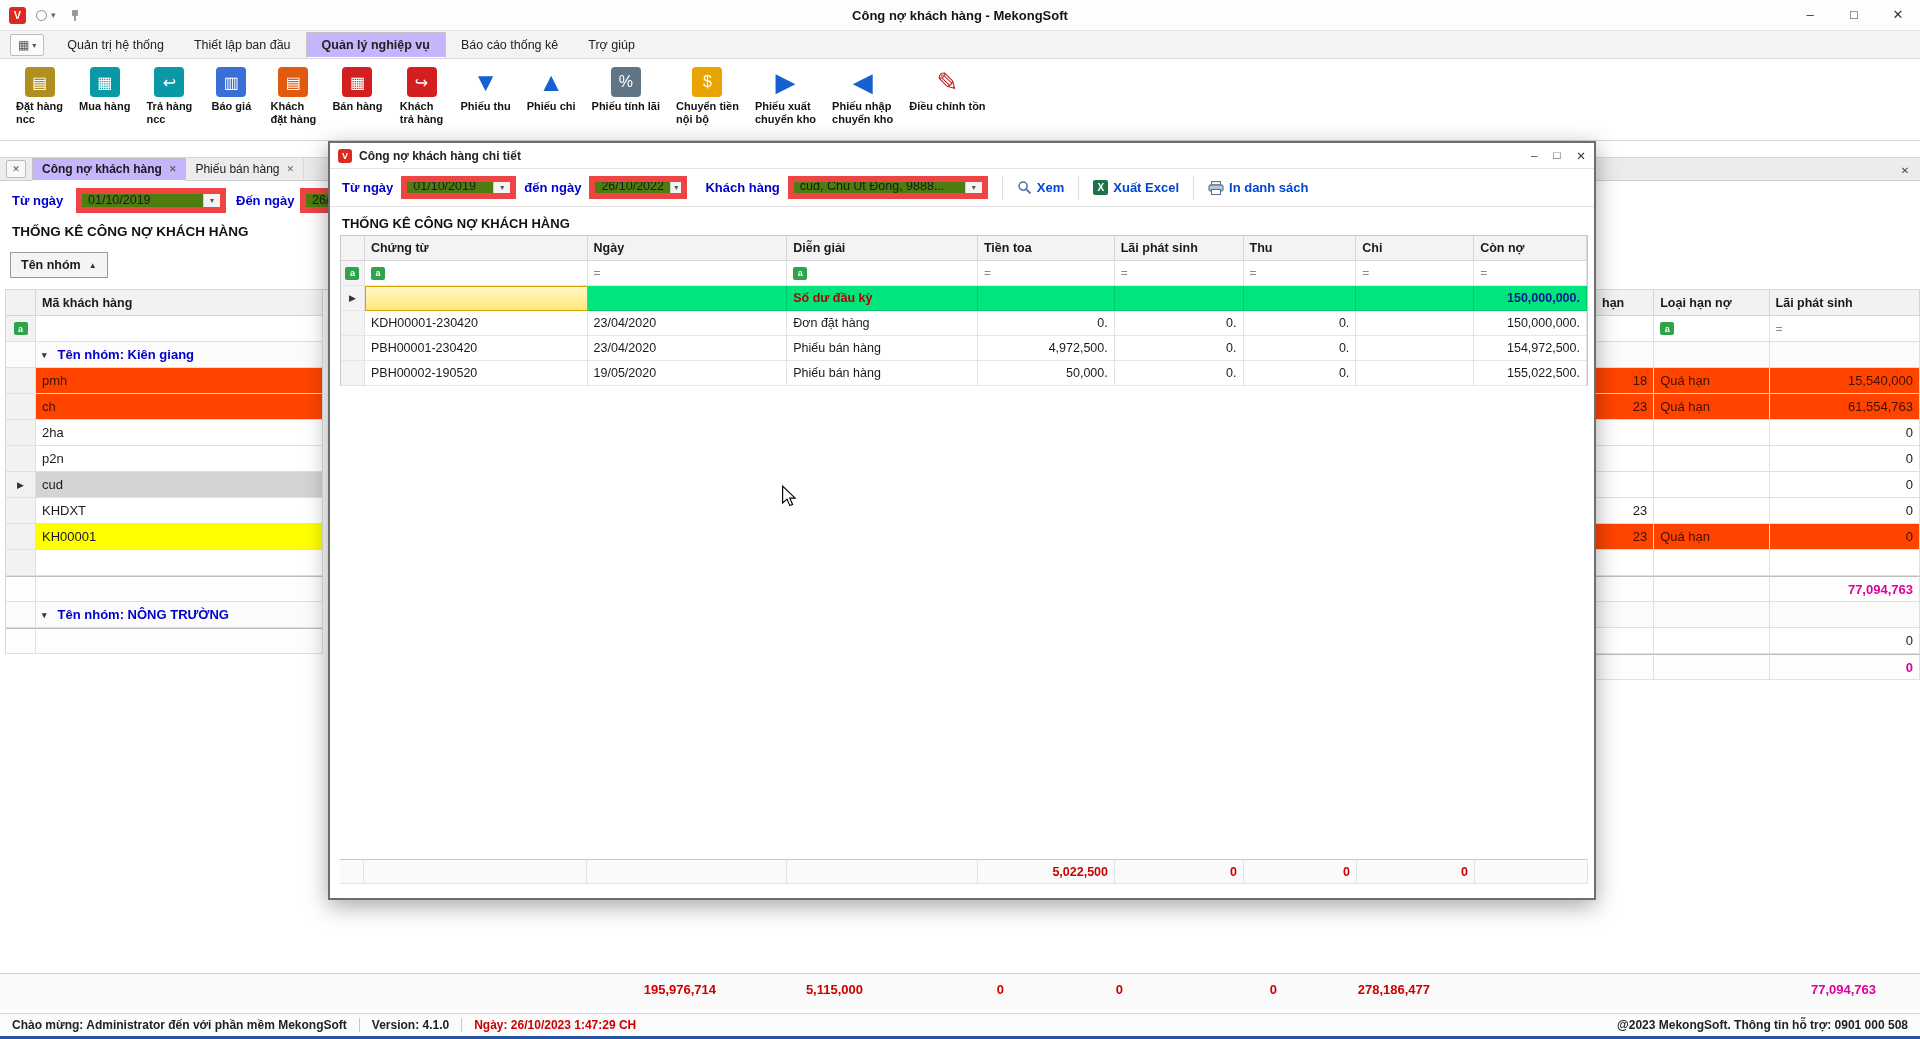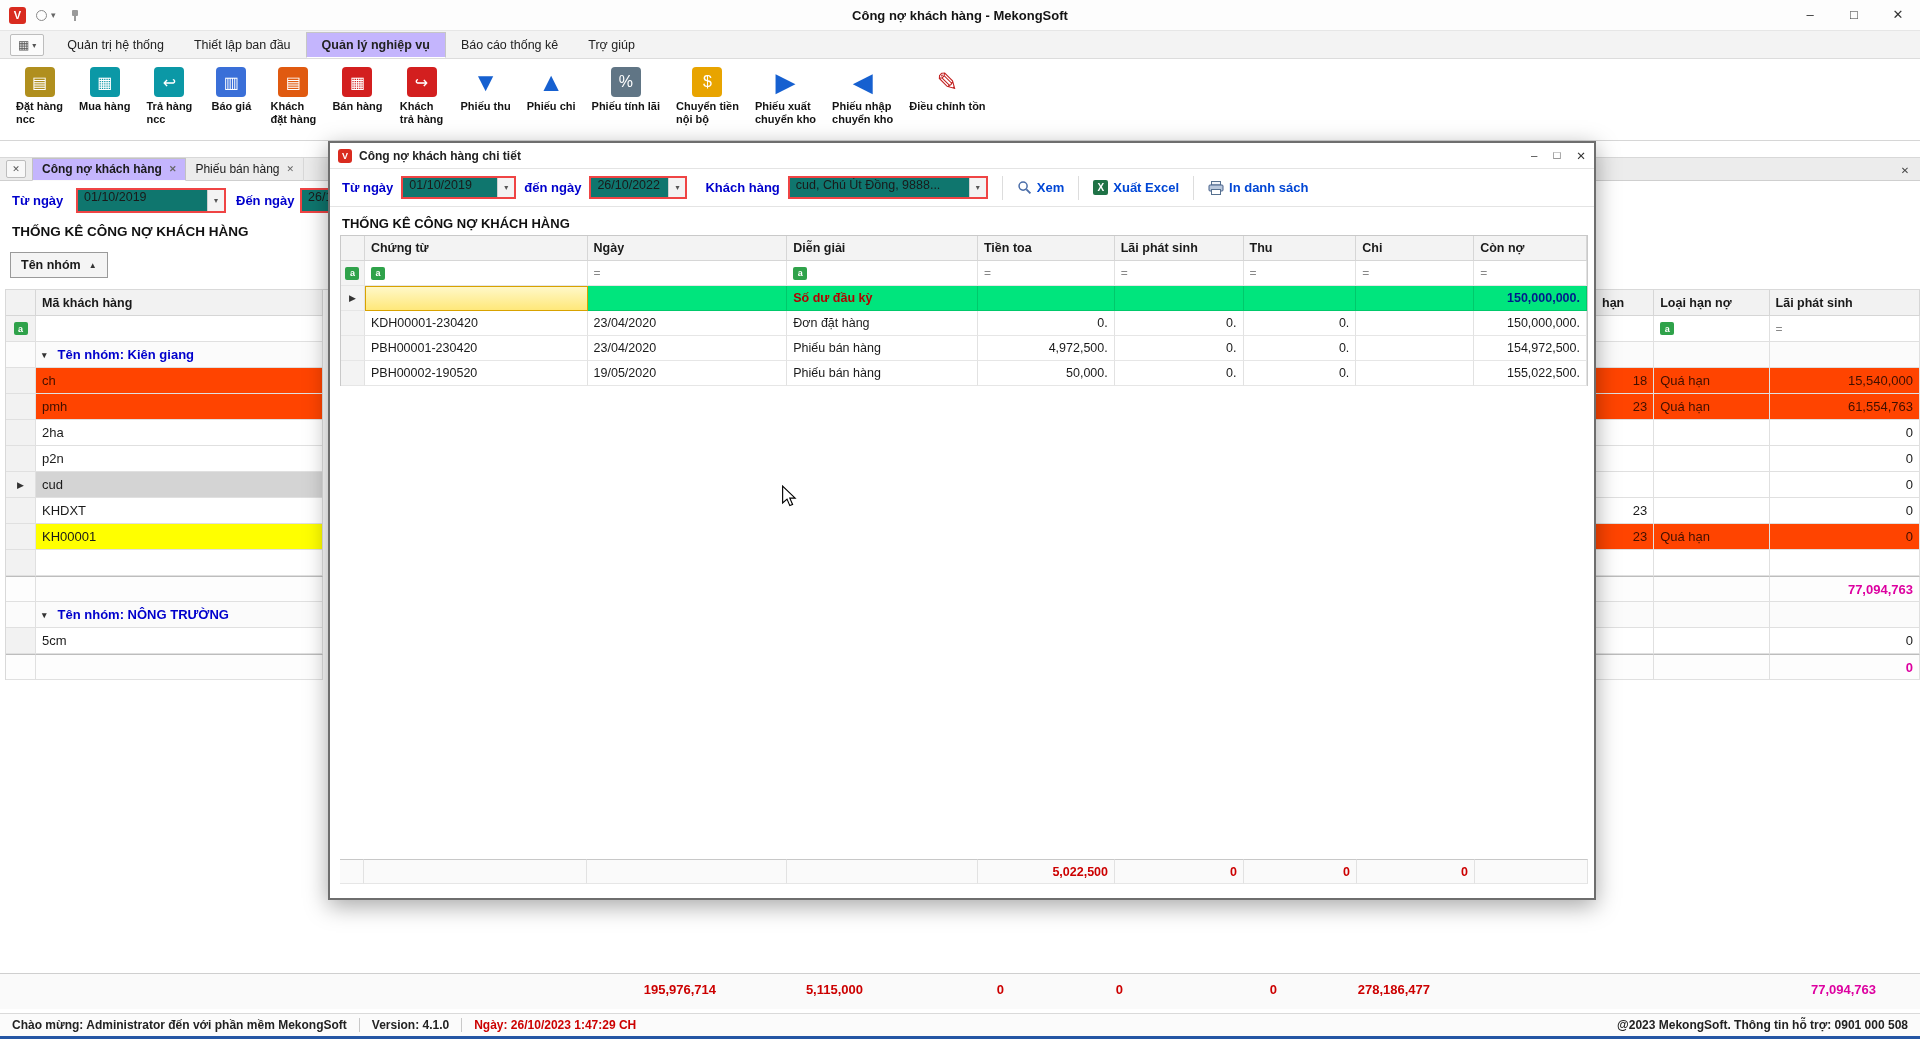--- a/index.html
+++ b/index.html
@@ -51,21 +51,21 @@
     display:flex;align-items:center;justify-content:center;font-size:9px;color:#555;border-radius:2px}
   .dtab{height:23px;padding:0 9px;display:flex;align-items:center;gap:7px;font-size:12px;color:#1a1a1a;
     border-right:1px solid #d8d8d8}
   .dtab.active{background:#c4b5fd;border:1px solid #c2c2c2;border-bottom:1px solid #fafafa;font-weight:700}
   .dtab .x{font-size:9px;color:#666}
   .dt-close-right{position:absolute;right:6px;top:3px;width:18px;height:18px;display:flex;align-items:center;
     justify-content:center;font-size:10px;color:#444}
 
   
   .blue-label{color:#0000cc;font-weight:700;font-size:13px}
-  .combo{height:25px;background:#0f766e;border:2px solid #ef4444;display:flex;align-items:flex-start;overflow:hidden}
+  .combo{height:25px;background:#4d7c0f;border:6px solid #ef4444;display:flex;align-items:flex-end;overflow:hidden}
   .combo .val{padding:0 6px;white-space:nowrap;font-size:12.5px}
   .combo .drop{margin-left:auto;width:17px;align-self:stretch;border-left:1px solid #d0d0d0;
     display:flex;align-items:center;justify-content:center;font-size:8px;color:#555;background:#f3f3f3}
   .bg-from-label{position:absolute;left:12px;top:193px}
   .bg-from-combo{position:absolute;left:76px;top:188px;width:150px}
   .bg-to-label{position:absolute;left:236px;top:193px}
   .bg-to-combo{position:absolute;left:300px;top:188px;width:140px}
   .bg-section{position:absolute;left:12px;top:224px;font-size:13.5px;font-weight:700;color:#111}
   .group-chip{position:absolute;left:10px;top:252px;height:26px;padding:0 10px;border:1px solid #9a9a9a;
     background:#f4f4f4;display:inline-flex;align-items:center;gap:8px;font-size:12.5px;font-weight:700}
@@ -276,25 +276,25 @@
     </div>
     <div class="grow grp">
       <div class="gcell lg-ind"></div>
       <div class="gcell lg-lbl grp-label">
           <span class="grp-caret">▾</span>
           <span>Tên nhóm: Kiên giang</span>
         </div>
     </div>
     <div class="grow">
       <div class="gcell lg-ind"></div>
+      <div class="gcell lg-lbl ovd">pmh</div>
+    </div>
+    <div class="grow">
+      <div class="gcell lg-ind"></div>
       <div class="gcell lg-lbl ovd">ch</div>
-    </div>
-    <div class="grow">
-      <div class="gcell lg-ind"></div>
-      <div class="gcell lg-lbl ovd">pmh</div>
     </div>
     <div class="grow">
       <div class="gcell lg-ind"></div>
       <div class="gcell lg-lbl">2ha</div>
     </div>
     <div class="grow">
       <div class="gcell lg-ind"></div>
       <div class="gcell lg-lbl">p2n</div>
     </div>
     <div class="grow">
@@ -318,24 +318,20 @@
     <div class="grow ftr">
       <div class="gcell lg-ind"></div>
       <div class="gcell lg-lbl"></div>
     </div>
     <div class="grow grp">
       <div class="gcell lg-ind"></div>
       <div class="gcell lg-lbl grp-label">
           <span class="grp-caret">▾</span>
           <span>Tên nhóm: NÔNG TRƯỜNG</span>
         </div>
-    </div>
-    <div class="grow">
-      <div class="gcell lg-ind"></div>
-      <div class="gcell lg-lbl">5cm</div>
     </div>
     <div class="grow ftr">
       <div class="gcell lg-ind"></div>
       <div class="gcell lg-lbl"></div>
     </div>
   </div>
 
   <div class="rgrid">
     <div class="grow ghead">
       <div class="gcell rg-c0" style="justify-content:flex-start">hạn</div>

